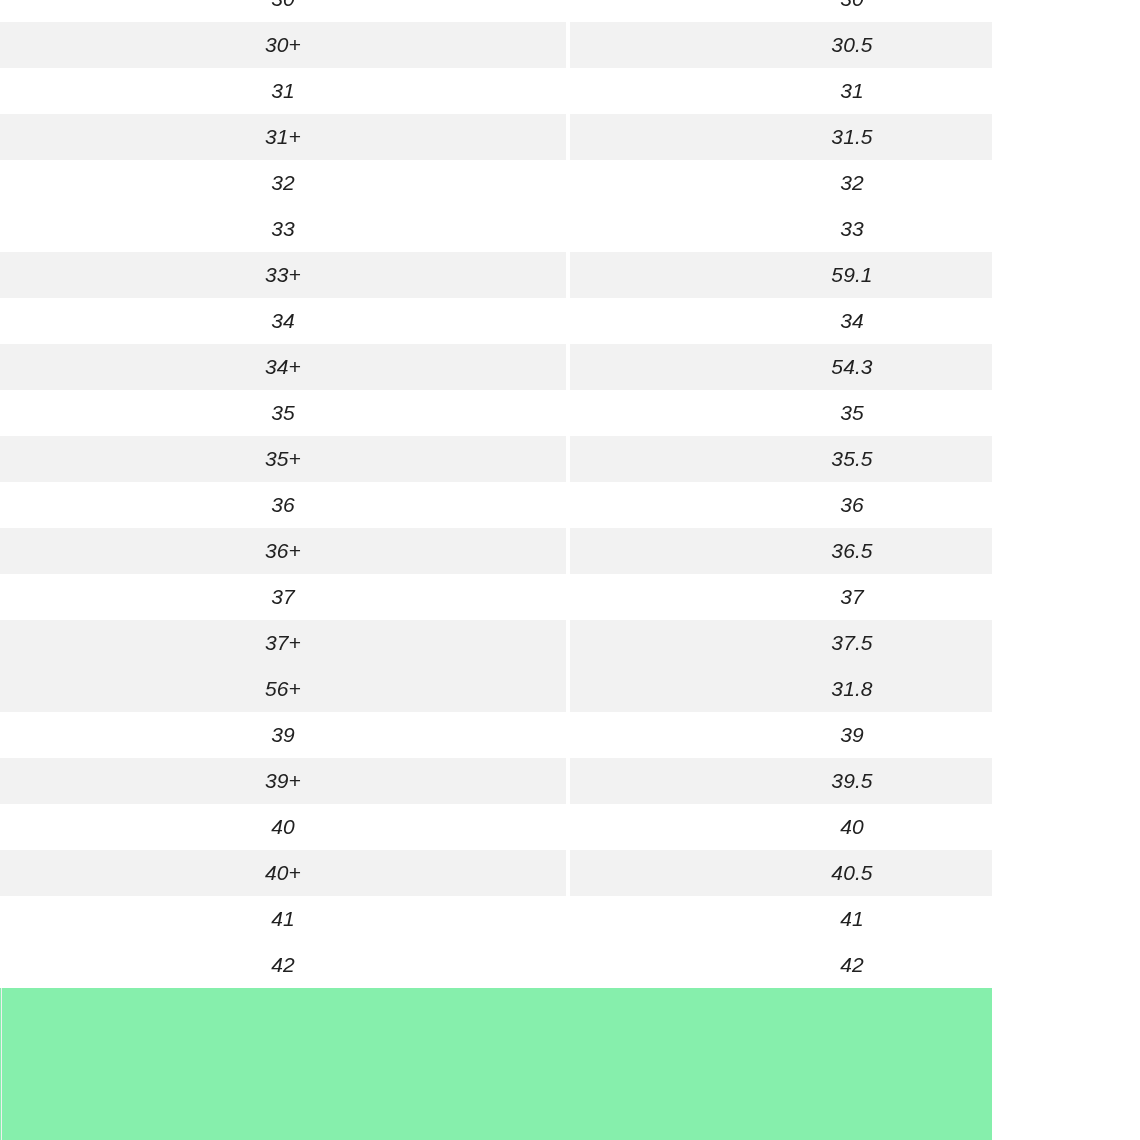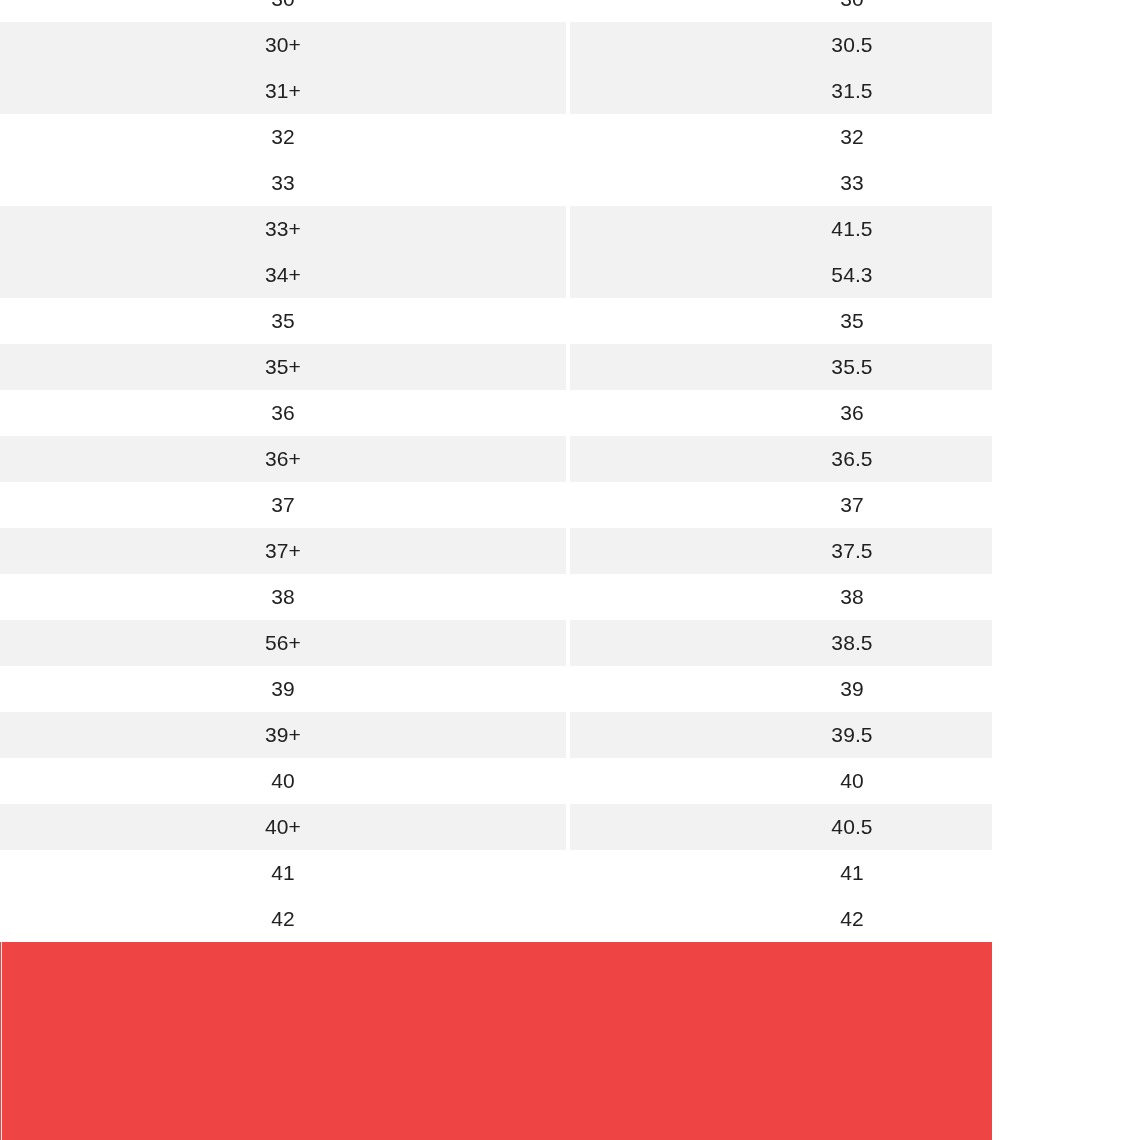--- a/index.html
+++ b/index.html
@@ -13,21 +13,22 @@
     height: 1140px;
     overflow: hidden;
     font-family: "Liberation Sans", "DejaVu Sans", sans-serif;
   }
 
   #table-viewport {
     position: relative;
     width: 992px;
     height: 1140px;
     overflow: hidden;
-    background: #ef4444;
+    background: #86efac;
+    font-style: italic;
   }
 
   
   #size-table {
     position: absolute;
     top: -24px;
     left: 0;
     width: 1140px;
     border-collapse: collapse;
     border-spacing: 0;
@@ -92,20 +93,26 @@
           <td class="gutter"></td>
           <td class="col-uk">30</td>
           <td class="tail"></td>
         </tr>
         <tr class="striped">
           <td class="col-eu">30+</td>
           <td class="gutter"></td>
           <td class="col-uk">30.5</td>
           <td class="tail"></td>
         </tr>
+        <tr>
+          <td class="col-eu">31</td>
+          <td class="gutter"></td>
+          <td class="col-uk">31</td>
+          <td class="tail"></td>
+        </tr>
         <tr class="striped">
           <td class="col-eu">31+</td>
           <td class="gutter"></td>
           <td class="col-uk">31.5</td>
           <td class="tail"></td>
         </tr>
         <tr>
           <td class="col-eu">32</td>
           <td class="gutter"></td>
           <td class="col-uk">32</td>
@@ -113,21 +120,27 @@
         </tr>
         <tr>
           <td class="col-eu">33</td>
           <td class="gutter"></td>
           <td class="col-uk">33</td>
           <td class="tail"></td>
         </tr>
         <tr class="striped">
           <td class="col-eu">33+</td>
           <td class="gutter"></td>
-          <td class="col-uk">41.5</td>
+          <td class="col-uk">59.1</td>
+          <td class="tail"></td>
+        </tr>
+        <tr>
+          <td class="col-eu">34</td>
+          <td class="gutter"></td>
+          <td class="col-uk">34</td>
           <td class="tail"></td>
         </tr>
         <tr class="striped">
           <td class="col-eu">34+</td>
           <td class="gutter"></td>
           <td class="col-uk">54.3</td>
           <td class="tail"></td>
         </tr>
         <tr>
           <td class="col-eu">35</td>
@@ -158,30 +171,24 @@
           <td class="gutter"></td>
           <td class="col-uk">37</td>
           <td class="tail"></td>
         </tr>
         <tr class="striped">
           <td class="col-eu">37+</td>
           <td class="gutter"></td>
           <td class="col-uk">37.5</td>
           <td class="tail"></td>
         </tr>
-        <tr>
-          <td class="col-eu">38</td>
-          <td class="gutter"></td>
-          <td class="col-uk">38</td>
-          <td class="tail"></td>
-        </tr>
         <tr class="striped">
           <td class="col-eu">56+</td>
           <td class="gutter"></td>
-          <td class="col-uk">38.5</td>
+          <td class="col-uk">31.8</td>
           <td class="tail"></td>
         </tr>
         <tr>
           <td class="col-eu">39</td>
           <td class="gutter"></td>
           <td class="col-uk">39</td>
           <td class="tail"></td>
         </tr>
         <tr class="striped">
           <td class="col-eu">39+</td>

